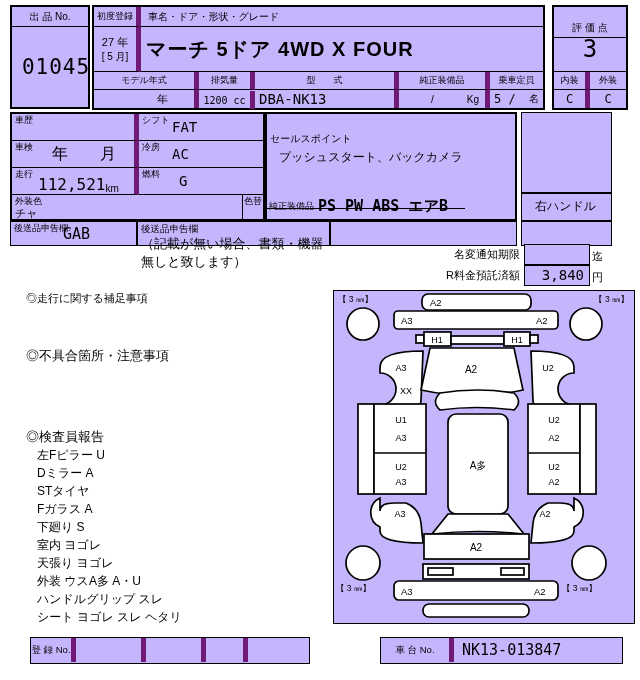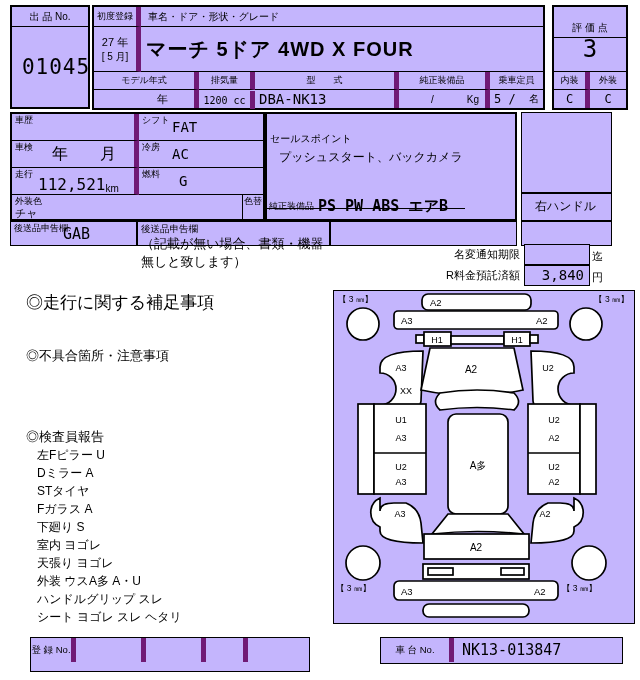--- a/index.html
+++ b/index.html
@@ -126,21 +126,21 @@
 
   <div class="cell rt" style="left:390px;top:246px;width:130px;height:16px;font-size:11px">名変通知期限</div>
   <div class="box thin" style="left:524px;top:244px;width:66px;height:21px"></div>
   <div class="abs" style="left:592px;top:249px;font-size:11px">迄</div>
   <div class="cell rt" style="left:390px;top:267px;width:130px;height:16px;font-size:11px">R料金預託済額</div>
   <div class="box thin" style="left:524px;top:265px;width:66px;height:21px">
     <div class="cell rt mono" style="left:0;top:0;width:62px;height:18px;font-size:14px;padding-right:3px">3,840</div>
   </div>
   <div class="abs" style="left:592px;top:270px;font-size:11px">円</div>
 
-  <div class="abs" style="left:26px;top:291px;font-size:17px">◎走行に関する補足事項</div>
+  <div class="abs" style="left:26px;top:291px;font-size:11px">◎走行に関する補足事項</div>
   <div class="abs" style="left:26px;top:347px;font-size:13px">◎不具合箇所・注意事項</div>
   <div class="abs" style="left:26px;top:428px;font-size:13px">◎検査員報告</div>
   <div class="abs" style="left:37px;top:446px;font-size:12px;line-height:18px">
     <div>左Fピラー U</div>
     <div>Dミラー A</div>
     <div>STタイヤ</div>
     <div>Fガラス A</div>
     <div>下廻り S</div>
     <div>室内 ヨゴレ</div>
     <div>天張り ヨゴレ</div>
@@ -221,21 +221,21 @@
       <rect class="o" x="167" y="277" width="23" height="7"></rect>
 
       <rect class="o" x="60" y="290" width="164" height="19" rx="5"></rect>
       <text x="67" y="304" font-size="9.5">A3</text>
       <text x="200" y="304" font-size="9.5">A2</text>
 
       <rect class="o" x="89" y="313" width="106" height="13" rx="6"></rect>
     </svg>
   </div>
 
-  <div class="box thin" style="left:30px;top:637px;width:280px;height:35px">
+  <div class="box thin" style="left:30px;top:637px;width:280px;height:27px">
     <div class="cell br ctr" style="left:0;top:0;width:45px;height:24px;font-size:9.5px">登 録 No.</div>
     <div class="cell br" style="left:45px;top:0;width:70px;height:24px"></div>
     <div class="cell br" style="left:115px;top:0;width:60px;height:24px"></div>
     <div class="cell br" style="left:175px;top:0;width:42px;height:24px"></div>
     <div class="cell" style="left:217px;top:0;width:60px;height:24px"></div>
   </div>
   <div class="box thin" style="left:380px;top:637px;width:243px;height:27px">
     <div class="cell br ctr" style="left:0;top:0;width:73px;height:24px;font-size:9.5px">車 台 No.</div>
     <div class="cell mono" style="left:73px;top:0;width:167px;height:24px;font-size:15px;padding-left:8px">NK13-013847</div>
   </div>

